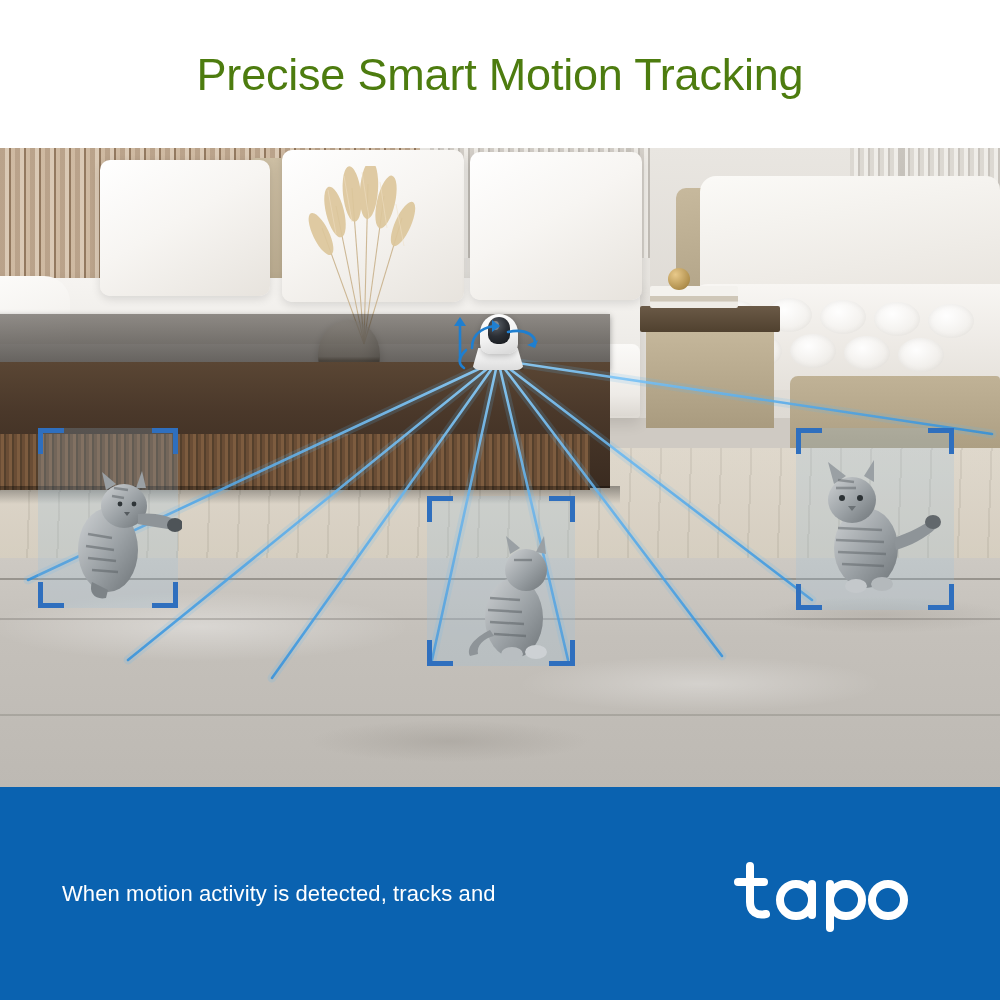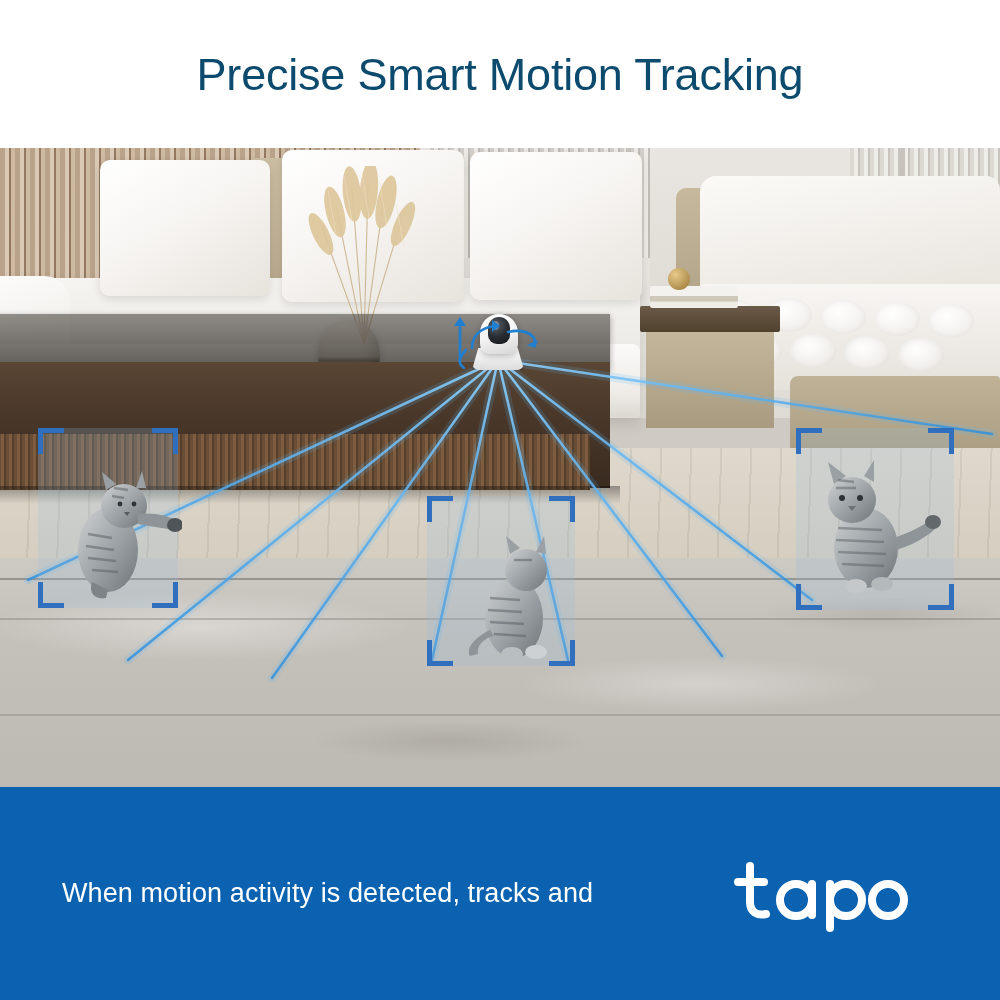--- a/index.html
+++ b/index.html
@@ -12,21 +12,21 @@
   }
 
   .page { position: relative; width: 1000px; height: 1000px; background: #ffffff; }
 
   
   .title-bar {
     position: absolute; left: 0; top: 0; width: 1000px; height: 148px;
     background: #ffffff; display: flex; align-items: center; justify-content: center;
   }
   .title-text {
-    font-size: 45px; font-weight: 400; color: #0c4a6e;
+    font-size: 45px; font-weight: 400; color: #4d7c0f;
     letter-spacing: -0.2px; line-height: 1; white-space: nowrap;
     font-family: "Liberation Sans", sans-serif;
   }
 
   
   .photo {
     position: absolute; left: 0; top: 148px; width: 1000px; height: 639px;
     overflow: hidden; background: #cfcac3;
   }
   .layer { position: absolute; left: 0; top: 0; width: 1000px; height: 639px; }
@@ -259,21 +259,21 @@
   .cat { position: absolute; }
 
   
   .banner {
     position: absolute; left: 0; top: 787px; width: 1000px; height: 213px;
     background: #0a62b0;
     display: flex; align-items: center; justify-content: space-between;
     padding: 0 58px 0 62px;
   }
   .banner-text {
-    color: #ffffff; font-size: 27px; line-height: 1.52; font-weight: 400;
+    color: #ffffff; font-size: 22px; line-height: 1.52; font-weight: 400;
     max-width: 640px; letter-spacing: .1px;
     font-family: "Liberation Sans", sans-serif;
   }
   .banner-text .l2 { display: block; }
   .logo {
     width: 190px; height: 80px; margin-right: 22px; flex: 0 0 auto;
   }
 </style>
 </head>
 <body>

